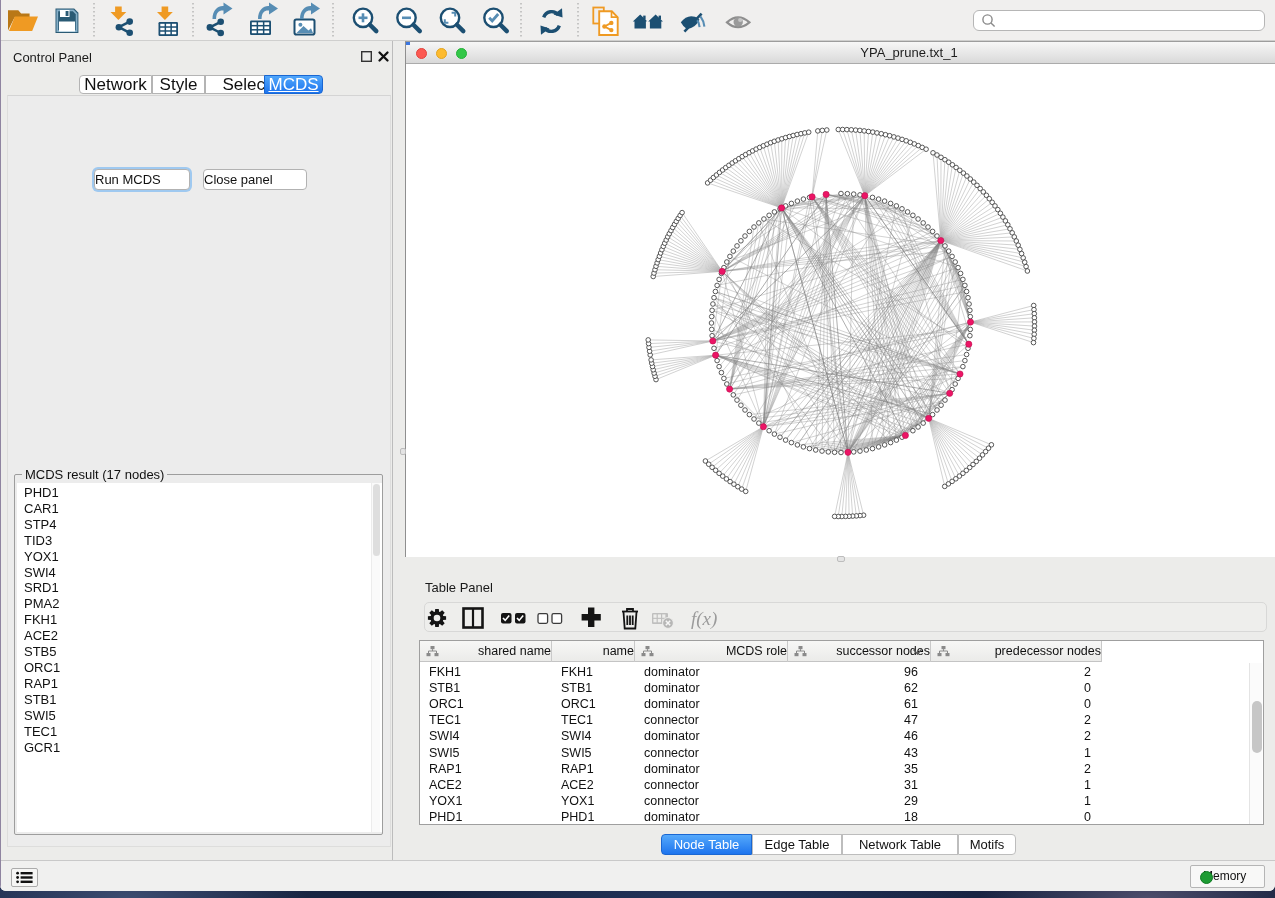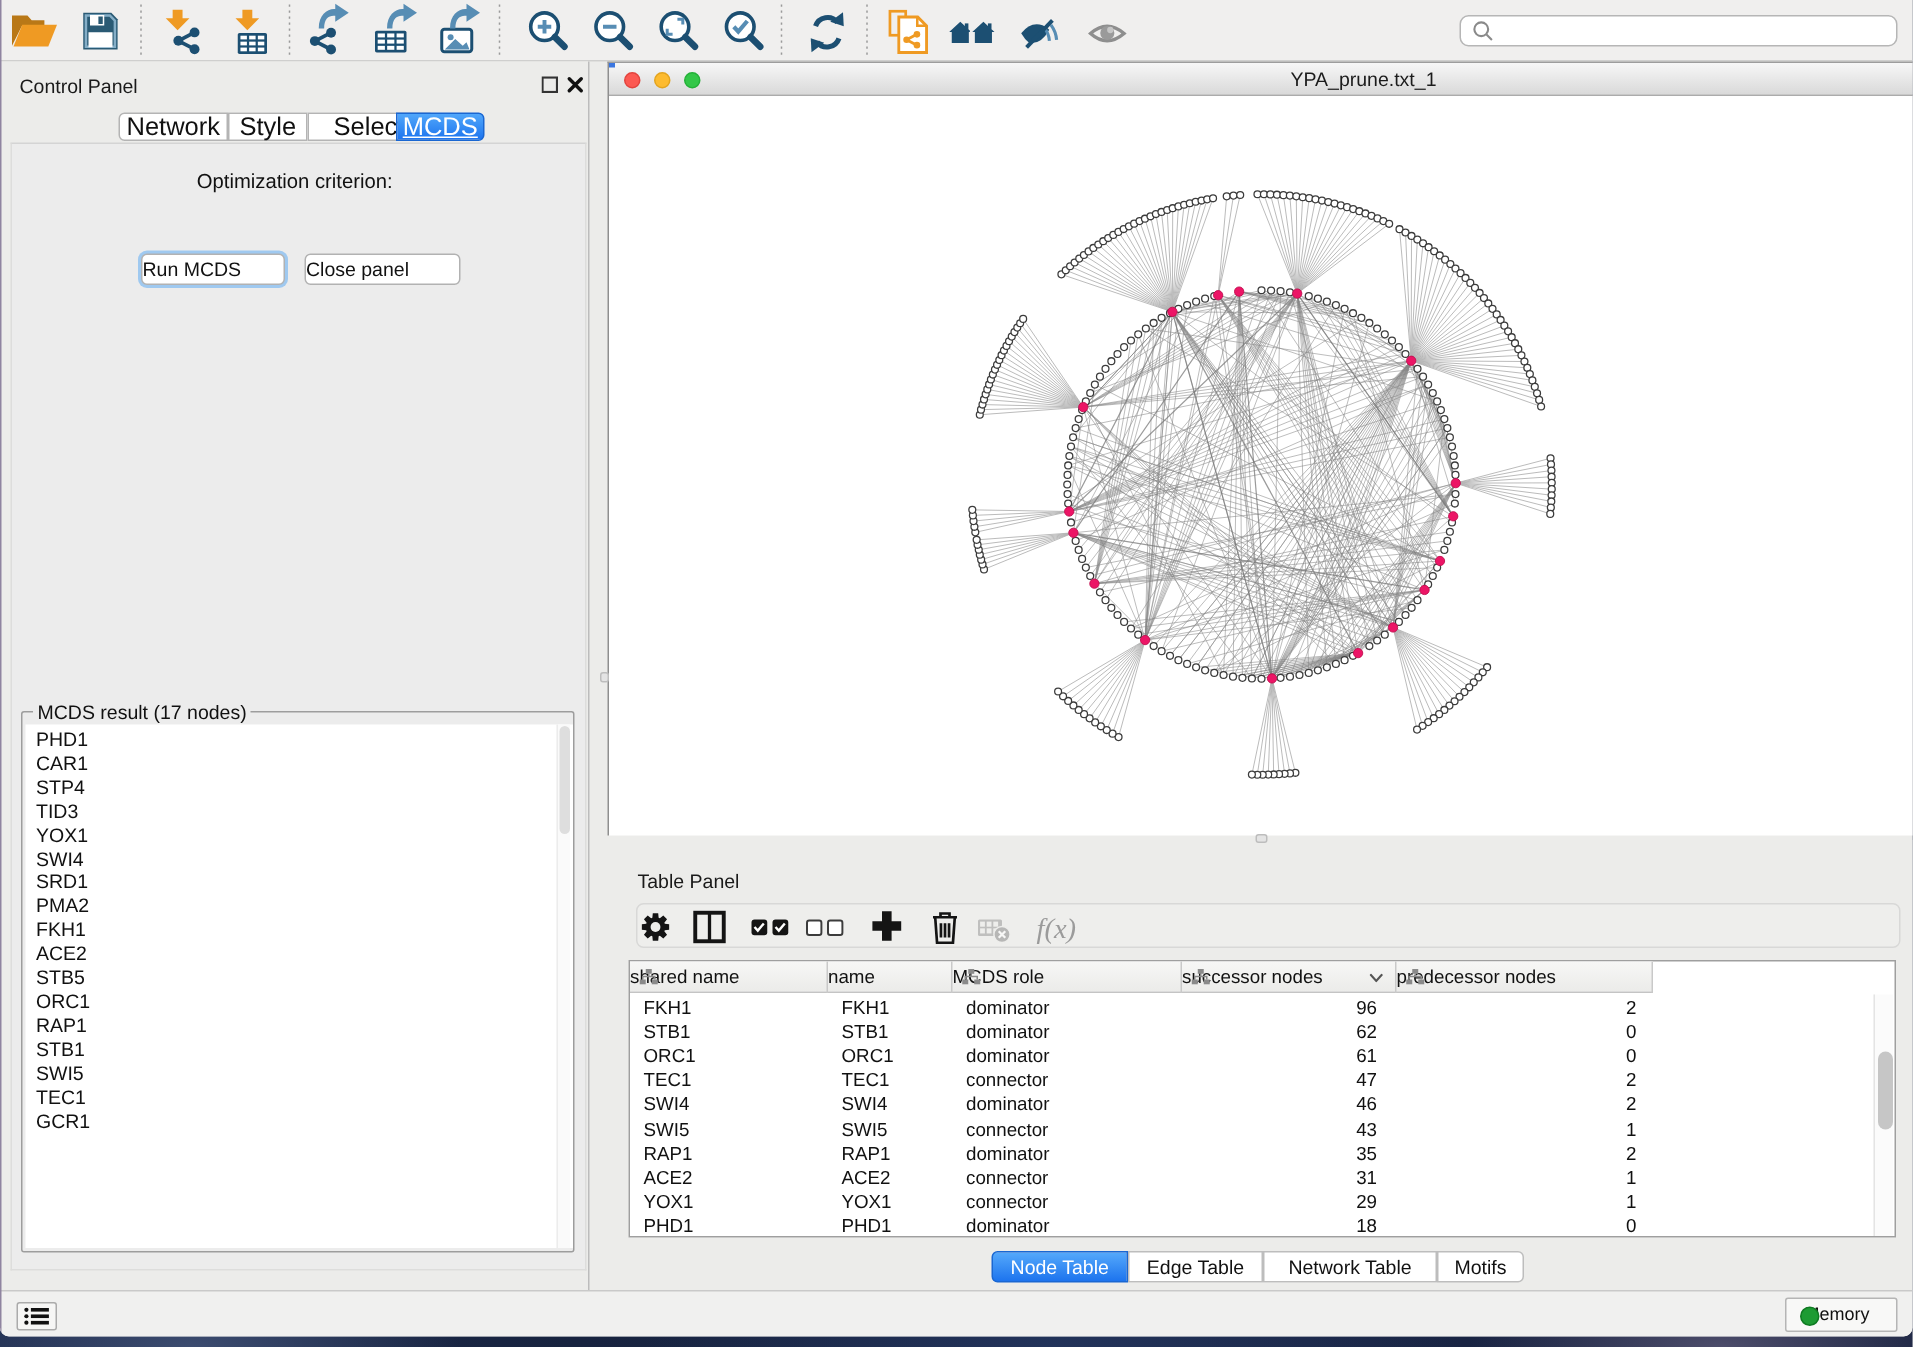--- a/index.html
+++ b/index.html
@@ -29,21 +29,21 @@
 #nw-title:before{content:"";position:absolute;left:0;top:0;width:4px;height:2.5px;background:#3b76e0}
 .tl{position:absolute;top:6px;width:11px;height:11px;border-radius:50%}
 #nw-canvas{position:absolute;left:0;top:22px;width:1006px;height:494px;background:#fff}
 #lsplit{position:absolute;left:400px;top:448px;width:6px;height:7px;background:#e4e4e4;border:1px solid #bdbdbd;border-radius:2px;z-index:6}
 #hsplit{position:absolute;left:837px;top:556px;width:8px;height:6px;background:#e4e4e4;border:1px solid #bdbdbd;border-radius:2px;z-index:6}
 #tablepanel{position:absolute;left:405px;top:560px;width:870px;height:300px;background:#ececea}
 #tp-title{position:absolute;left:20px;top:20px;font-size:13px;color:#1a1a1a}
 #tp-toolbar{position:absolute;left:19px;top:42px;width:843px;height:30px;background:#eeeeec;border:1px solid #d8d8d7;border-radius:5px}
 #tbl{position:absolute;left:14px;top:80px;width:845px;height:185px;background:#fff;border:1px solid #9f9f9f}
 #tbl-head{position:absolute;left:0;top:0;width:682px;height:21px;background:linear-gradient(#f7f7f6,#ebebe9);border-bottom:1px solid #c4c4c4}
-.hcell{position:absolute;top:0;height:21px;border-right:1px solid #c9c9c9;font-size:12.5px;color:#111;text-align:left;line-height:21px}
+.hcell{position:absolute;top:0;height:21px;border-right:1px solid #c9c9c9;font-size:12.5px;color:#111;text-align:right;line-height:21px}
 .hicon{position:absolute;left:6px;top:5px}
 .row{position:absolute;left:0;width:848px;height:16.2px;font-size:12.5px;color:#111;line-height:16px}
 .c1{position:absolute;left:9px}.c2{position:absolute;left:141px}.c3{position:absolute;left:224px}
 .c4{position:absolute;left:368px;width:130px;text-align:right}.c5{position:absolute;left:541px;width:130px;text-align:right}
 #tbl-sb{position:absolute;right:1px;top:22px;width:13px;height:161px;background:#fbfbfb;border-left:1px solid #e4e4e4}
 #tbl-sb .th{position:absolute;left:1.5px;top:38px;width:10px;height:52px;background:#c6c6c6;border-radius:5px}
 #tp-tabs{position:absolute;left:256px;top:274px;height:21px;z-index:5}
 .ttab{position:absolute;top:0;height:21px;background:#fff;border:1px solid #bdbdbd;font-size:13px;color:#111;text-align:center;line-height:19px}
 .ttab.sel{background:linear-gradient(#55a9fb,#1d74ee);border-color:#1a67d2;color:#fff}
 #statusbar{position:absolute;left:0;top:860px;width:1275px;height:31px;background:#f0f0ef;border-top:1px solid #c9c9c9}
@@ -168,21 +168,20 @@
     <rect x="0.7" y="1.7" width="9.6" height="9.6" fill="none" stroke="#333" stroke-width="1.4"></rect>
     <path d="M18.5,2.5 L26.5,10.5 M26.5,2.5 L18.5,10.5" stroke="#111" stroke-width="2.3" stroke-linecap="round"></path>
   </svg>
   <div id="cp-inner"></div>
   <div id="cp-tabs">
         <div class="seg" style="left:0px;width:73px;border-radius:4px 0 0 4px;">Network</div>
         <div class="seg" style="left:73px;width:53px;">Style</div>
         <div class="seg" style="left:126px;width:82px;text-align:center;">Select</div>
         <div class="seg sel" style="left:185px;width:59px;border-radius:0 4px 4px 0;text-decoration:underline;">MCDS</div>
       </div>
-  <div id="opt-label">Optimization criterion:</div>
   <div class="btn" id="run-btn">Run MCDS</div>
   <div class="btn" id="close-btn">Close panel</div>
   <div id="groupbox">
     <div id="gb-title">MCDS result (17 nodes)</div>
     <div id="mcds-list">PHD1<br>CAR1<br>STP4<br>TID3<br>YOX1<br>SWI4<br>SRD1<br>PMA2<br>FKH1<br>ACE2<br>STB5<br>ORC1<br>RAP1<br>STB1<br>SWI5<br>TEC1<br>GCR1</div>
     <div id="mcds-sb">
           <div class="th"></div>
         </div>
   </div>
 </div>

